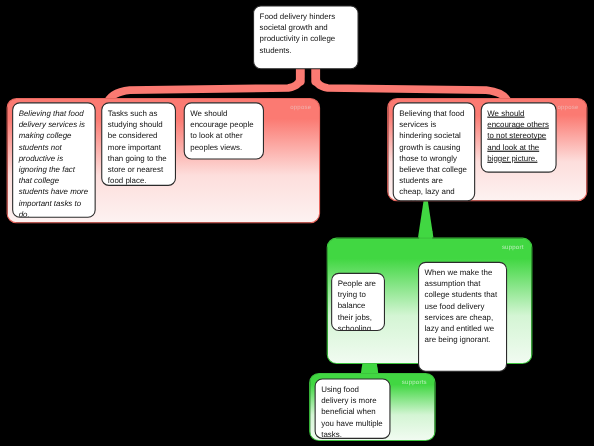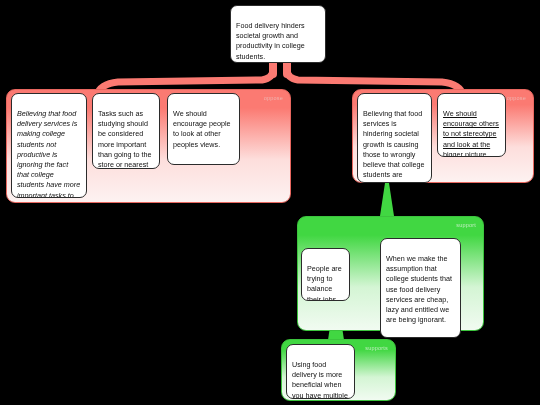--- a/index.html
+++ b/index.html
@@ -59,21 +59,21 @@
     color: #bdeebd;
   }
 
   
   .card {
     position: absolute;
     background: #ffffff;
     border: 1px solid #2b2b2b;
     border-radius: 7px;
     box-sizing: border-box;
-    padding: 15px 5px 3px 5px;
+    padding: 4px 5px 3px 5px;
     z-index: 3;
     color: #111111;
     font-size: 7.2px;
     line-height: 10.2px;
     overflow: hidden;
   }
   .card.root {
     z-index: 4;
   }
 </style>
@@ -112,25 +112,25 @@
   <div class="group-panel support" style="left:281px; top:339px; width:115px; height:62px;">
     <span class="panel-tag">supports</span>
   </div>
 
   <div class="card root" style="left:230px; top:5px; width:96px; height:58px;">Food delivery hinders societal growth and productivity in college students.</div>
 
   <div class="card" style="left:11px; top:93px; width:76px; height:105px;font-style:italic;">Believing that food delivery services is making college students not productive is ignoring the fact that college students have more important tasks to do.</div>
 
   <div class="card" style="left:92px; top:93px; width:68px; height:76px;">Tasks such as studying should be considered more important than going to the store or nearest food place.</div>
 
-  <div class="card" style="left:167px; top:93px; width:73px; height:72px;">We should encourage people to look at other peoples views.</div>
+  <div class="card" style="left:167px; top:93px; width:73px; height:52px;">We should encourage people to look at other peoples views.</div>
 
   <div class="card" style="left:357px; top:93px; width:75px; height:90px;">Believing that food services is hindering societal growth is causing those to wrongly believe that college students are cheap, lazy and entitled.</div>
 
   <div class="card" style="left:437px; top:93px; width:69px; height:64px;text-decoration:underline;">We should encourage others to not stereotype and look at the bigger picture.</div>
 
   <div class="card" style="left:301px; top:220px; width:49px; height:53px;margin-top:28px;">People are trying to balance their jobs, schooling and other activities.</div>
 
   <div class="card" style="left:380px; top:220px; width:81px; height:100px;margin-top:18px;">When we make the assumption that college students that use food delivery services are cheap, lazy and entitled we are being ignorant.</div>
 
-  <div class="card" style="left:286px; top:344px; width:69px; height:55px;">Using food delivery is more beneficial when you have multiple being.</div>
+  <div class="card" style="left:286px; top:344px; width:69px; height:55px;">Using food delivery is more beneficial when you have multiple tasks.</div>
 
 </div>
 
 </body></html>

